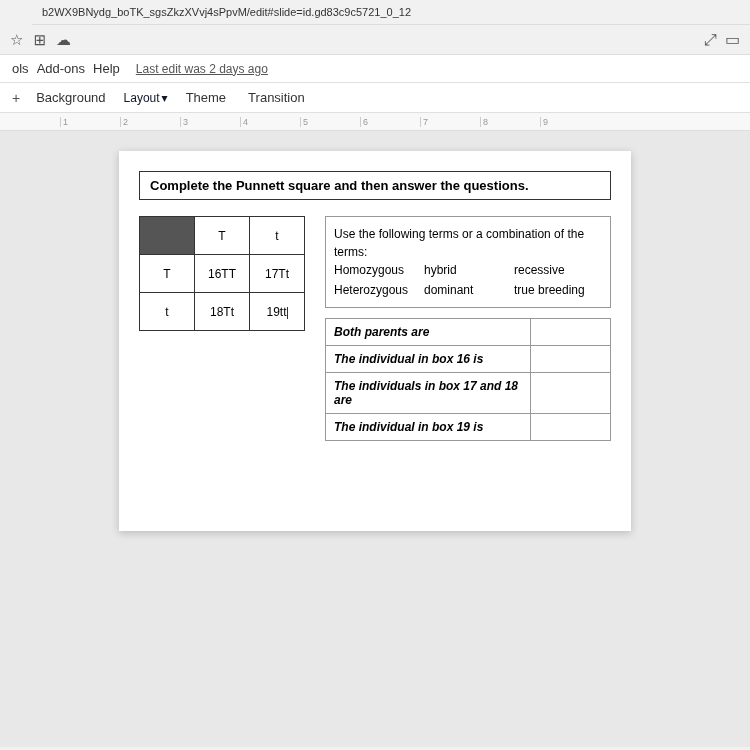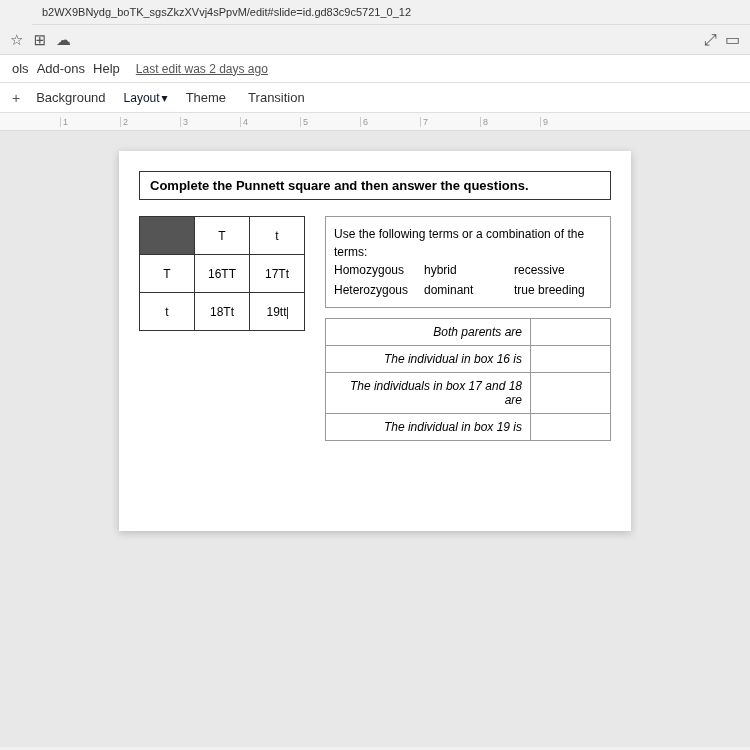--- a/index.html
+++ b/index.html
@@ -225,22 +225,21 @@
     }
 
     .questions-table td {
       border: 1px solid #999;
       padding: 6px 8px;
       vertical-align: top;
     }
 
     .questions-table td.question {
       font-style: italic;
-      font-weight: normal;
-      text-align: right;
+      font-weight: bold;
     }
 
     .questions-table td.answer {
       min-width: 80px;
     }
 
     .cursor-blink {
       display: inline-block;
       width: 1px;
       height: 12px;

